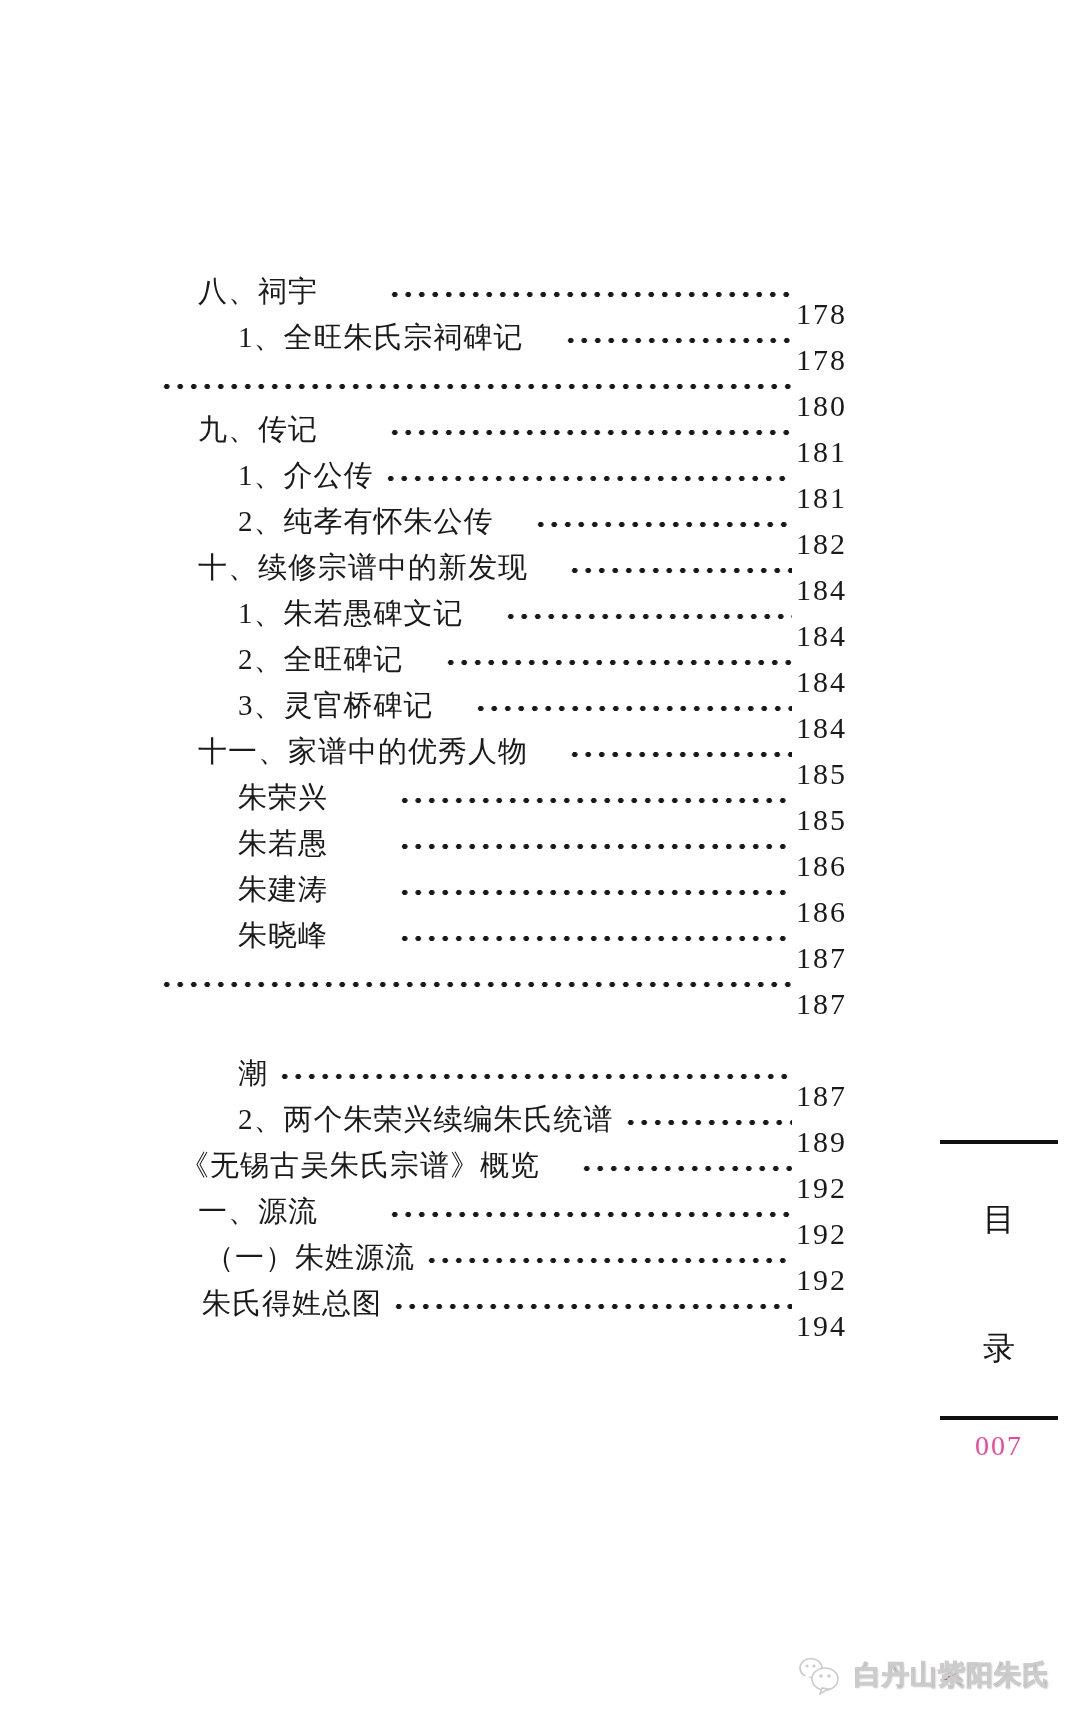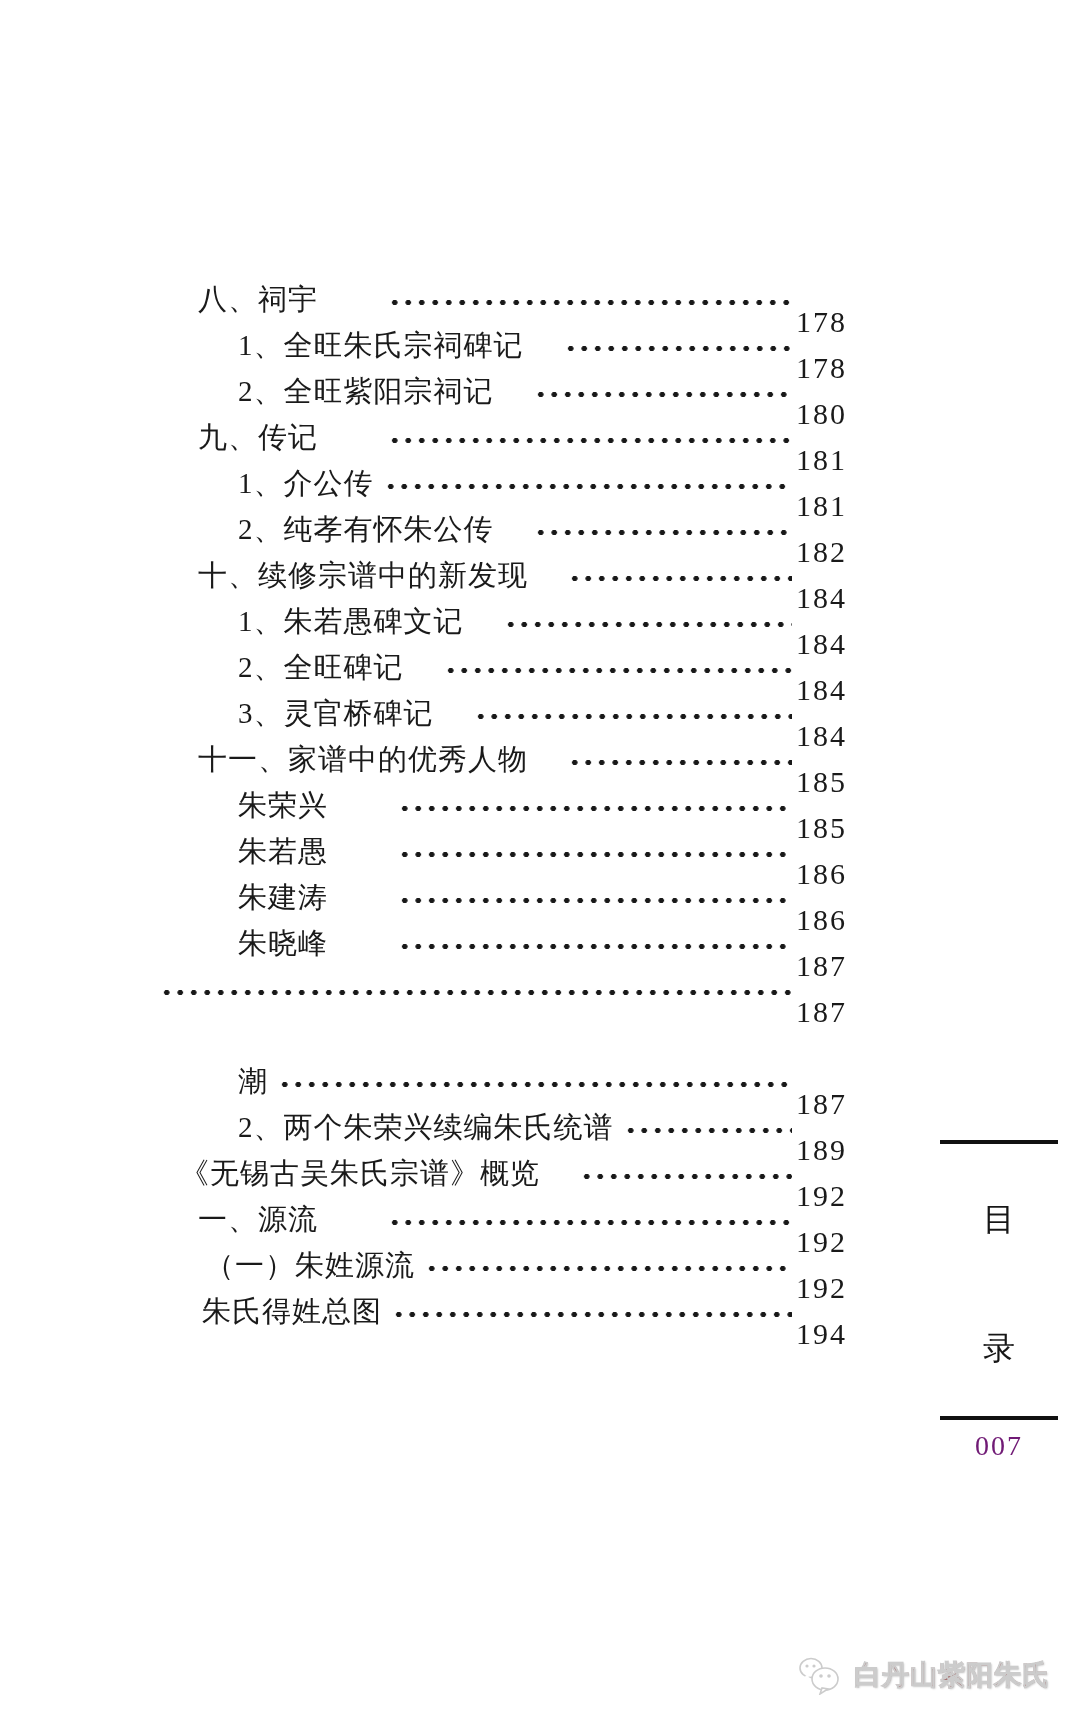--- a/index.html
+++ b/index.html
@@ -6,21 +6,21 @@
   .page{
     position:relative;
     width:1065px;height:1726px;
     background:#ffffff;
     overflow:hidden;
     font-family:"Liberation Serif", serif;
     color:#1a1a1a;
   }
   
   .toc{
-    position:absolute;left:0;top:8px;
+    position:absolute;left:0;top:0;
     width:954px;
     padding:269px 107px 0 150px;
     box-sizing:border-box;
   }
   .row{
     display:flex;align-items:center;
     height:46px;
     font-size:29px;
     letter-spacing:1px;
     white-space:nowrap;
@@ -76,21 +76,21 @@
   }
   .side-char.c1{top:1198px;}
   .side-char.c2{top:1327px;}
   .folio{
     position:absolute;
     left:940px;width:118px;
     top:1430px;
     text-align:center;
     font-size:28px;
     letter-spacing:2px;
-    color:#701a75;
+    color:#ec4899;
   }
   
   .watermark{
     position:absolute;
     left:798px;top:1655px;
     display:flex;align-items:center;
     pointer-events:none;
   }
   .watermark svg{display:block;margin-right:14px;}
   .watermark .wm-text{
@@ -114,21 +114,20 @@
         <span class="label">八、祠宇　　</span>
         <span class="leader"></span>
         <span class="pagenum">178</span>
       </div>
       <div class="row lv2">
         <span class="label">1、全旺朱氏宗祠碑记　</span>
         <span class="leader"></span>
         <span class="pagenum">178</span>
       </div>
       <div class="row lv2">
-        <span class="label">2、全旺紫阳宗祠记　</span>
         <span class="leader"></span>
         <span class="pagenum">180</span>
       </div>
       <div class="row lv1">
         <span class="label">九、传记　　</span>
         <span class="leader"></span>
         <span class="pagenum">181</span>
       </div>
       <div class="row lv2">
         <span class="label">1、介公传</span>

